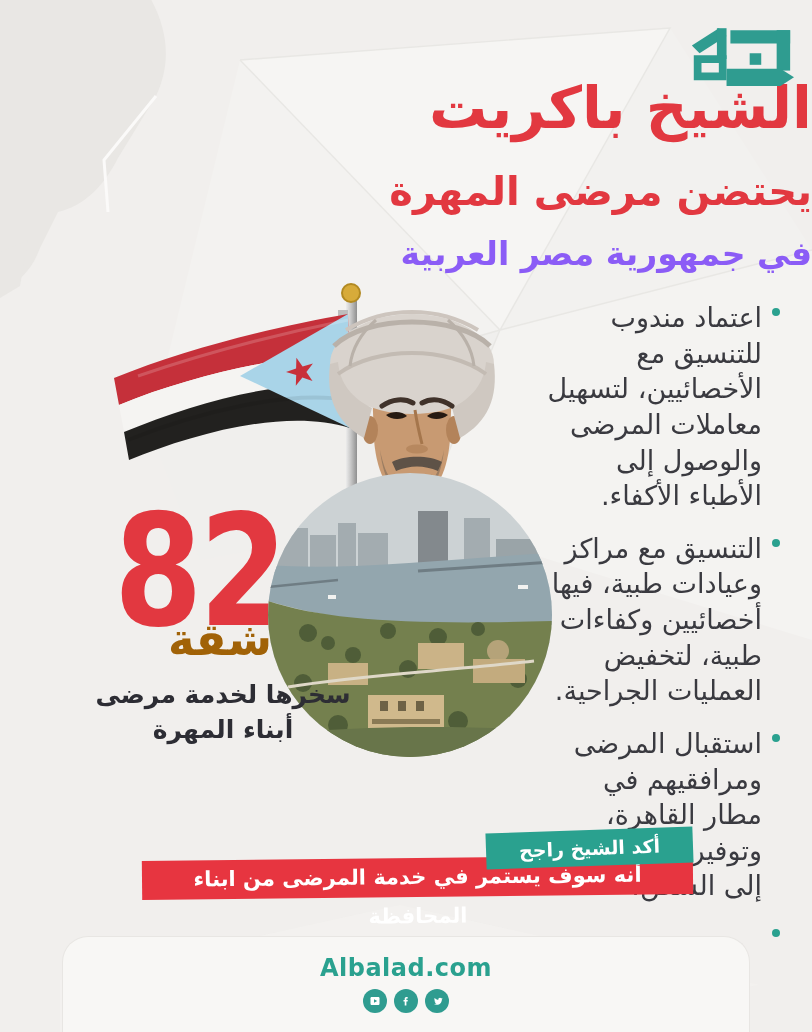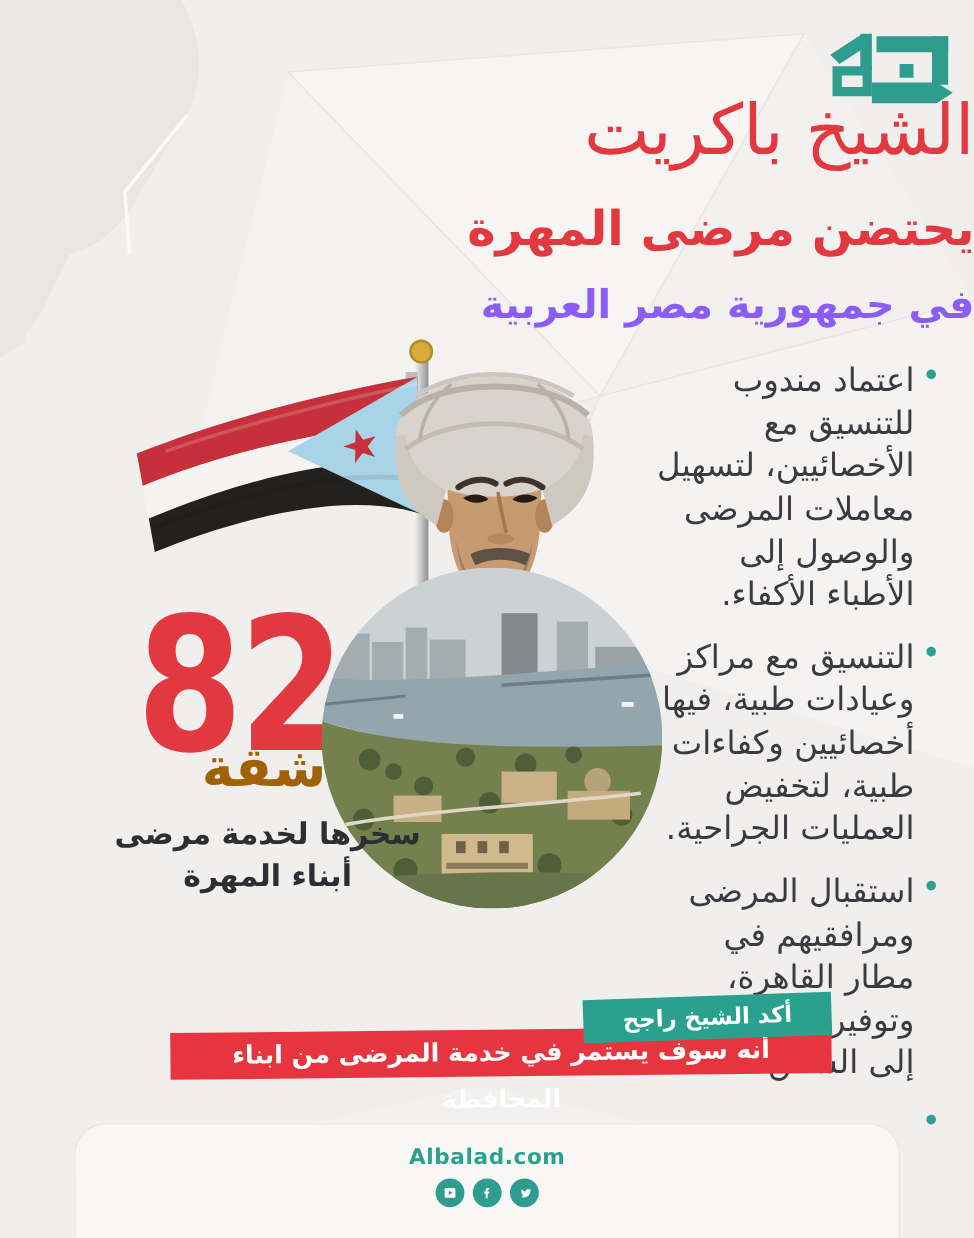--- a/index.html
+++ b/index.html
@@ -3,21 +3,21 @@
 <meta charset="utf-8">
 <style>
   * { margin:0; padding:0; box-sizing:border-box; }
   html,body { width:812px; height:1032px; }
   body { font-family:"DejaVu Sans", sans-serif; background:#f1efed; overflow:hidden; }
   .poster { position:relative; width:812px; height:1032px; overflow:hidden; background:#f1efed; }
 
   .bg-svg { position:absolute; left:0; top:0; z-index:0; }
 
   .logo { position:absolute; top:20px; right:18px; width:106px; height:80px; z-index:3; }
-  .title-1 { position:absolute; left:0; top:74px;  width:100%; font-size:58px; font-weight:normal; color:#e23840; direction:rtl; }
+  .title-1 { position:absolute; left:0; top:74px;  width:100%; font-size:58px; font-weight:bold; color:#e23840; direction:rtl; }
   .title-2 { position:absolute; left:0; top:168px; width:100%; font-size:40px; font-weight:bold; color:#e23840; direction:rtl;padding-left:44px; }
   .title-3 { position:absolute; left:0; top:234px; width:100%; font-size:33px; font-weight:bold; color:#8b5cf6; direction:rtl; }
 
   .flag-wrap { position:absolute; left:98px;  top:280px; width:288px; height:250px; z-index:3; }
   .man-wrap  { position:absolute; left:276px; top:290px; width:274px; height:338px; z-index:4; }
 
   .stat-number { position:absolute; left:114px; top:494px; z-index:5; font-size:155px; line-height:1;
                  font-weight:bold; color:#e23840; letter-spacing:-4px;
                  transform:scaleX(.82); transform-origin:left top; }
   .stat-unit   { position:absolute; left:150px; top:613px; width:140px; text-align:center; z-index:5;
@@ -38,21 +38,21 @@
   .quote-attrib { position:absolute; left:486px; top:830px; width:207px; height:36px; z-index:8;
                   background:#2aa18f; transform:rotate(-2deg); text-align:center;
                   font-size:19px; font-weight:bold; color:#ffffff; line-height:36px; direction:rtl; }
   .quote-text   { position:absolute; left:142px; top:858px; width:551px; height:39px; z-index:7;
                   background:#e73540; transform:rotate(-.6deg); text-align:center;
                   font-size:21px; font-weight:bold; color:#ffffff; line-height:39px; direction:rtl; }
 
   .footer-card { position:absolute; left:62px; top:936px; width:688px; height:110px; z-index:2;
                  background:#f8f7f5; border:1px solid #e8e6e3; border-bottom:none;
                  border-radius:26px 26px 0 0; text-align:center; }
-  .footer-site { display:block; margin-top:17px; font-size:18px; font-weight:bold;
+  .footer-site { display:block; margin-top:17px; font-size:24px; font-weight:bold;
                  color:#2aa18f; letter-spacing:.5px; text-decoration:none; }
   .social-row  { margin-top:7px; display:flex; justify-content:center; gap:7px; }
   .social-icon { width:24px; height:24px; border-radius:50%; background:#2f9c90;
                  display:flex; align-items:center; justify-content:center; cursor:pointer; }
 </style>
 </head>
 <body>
 
 <div class="poster">
 

